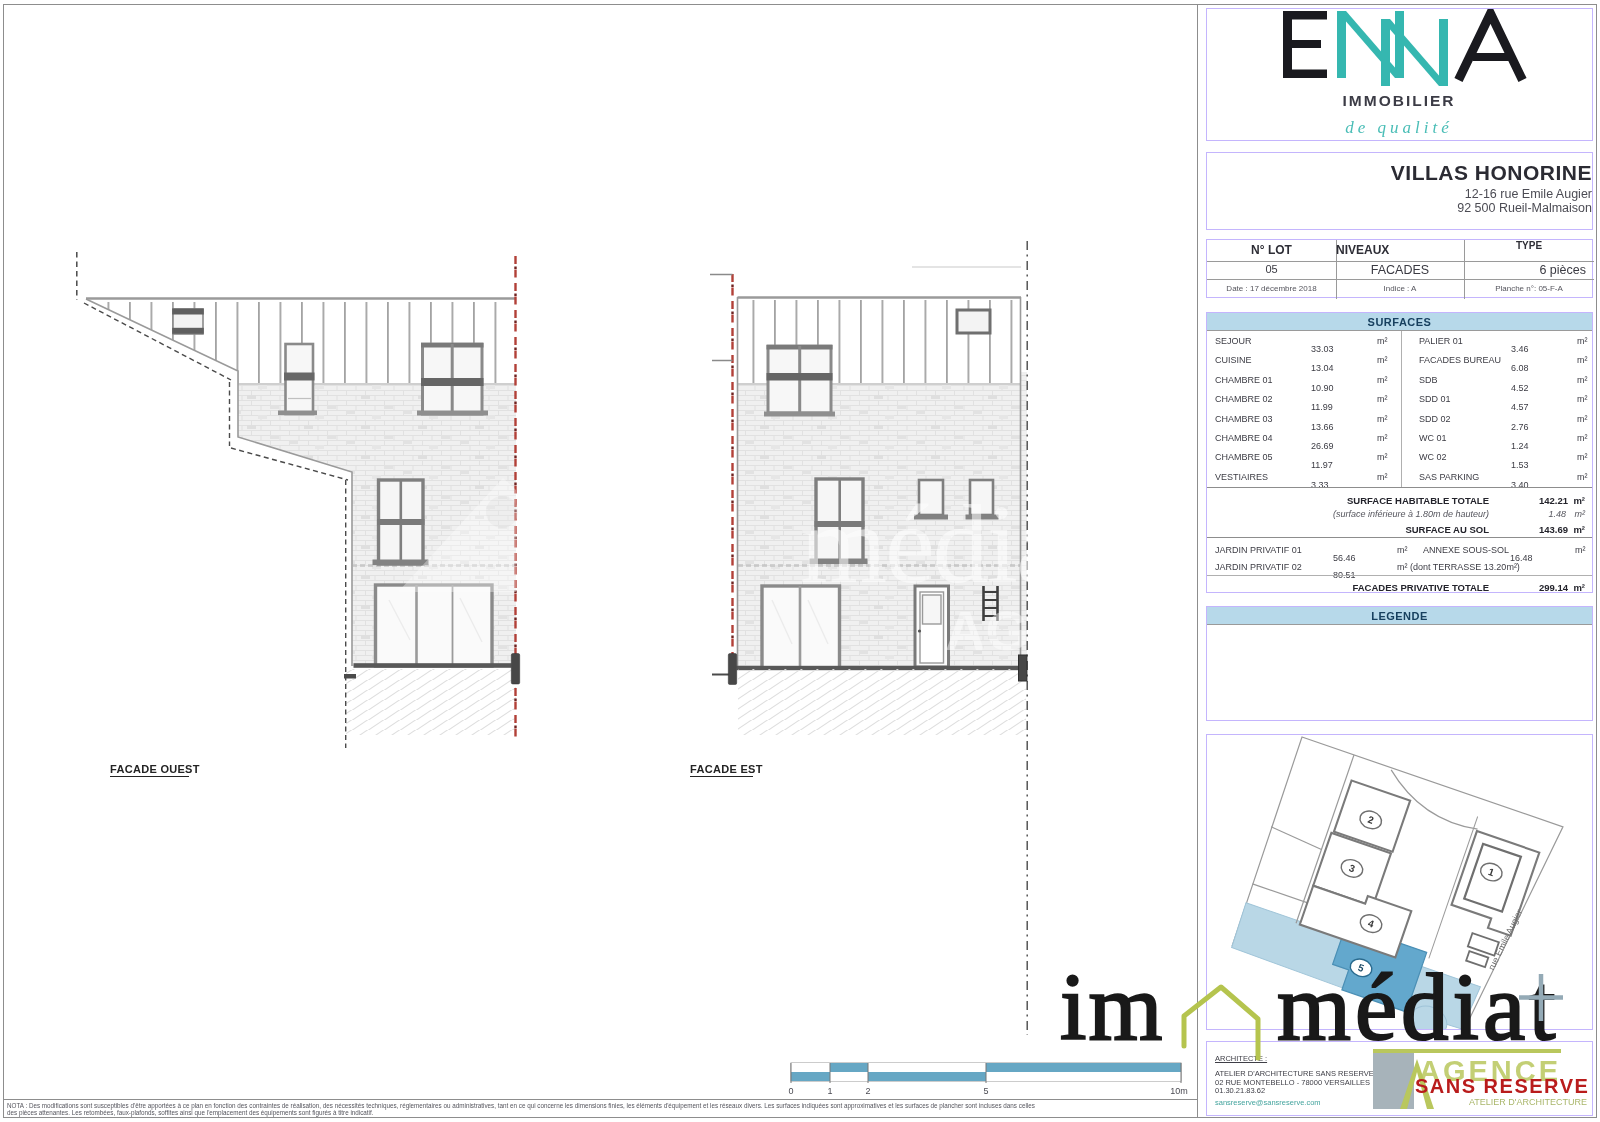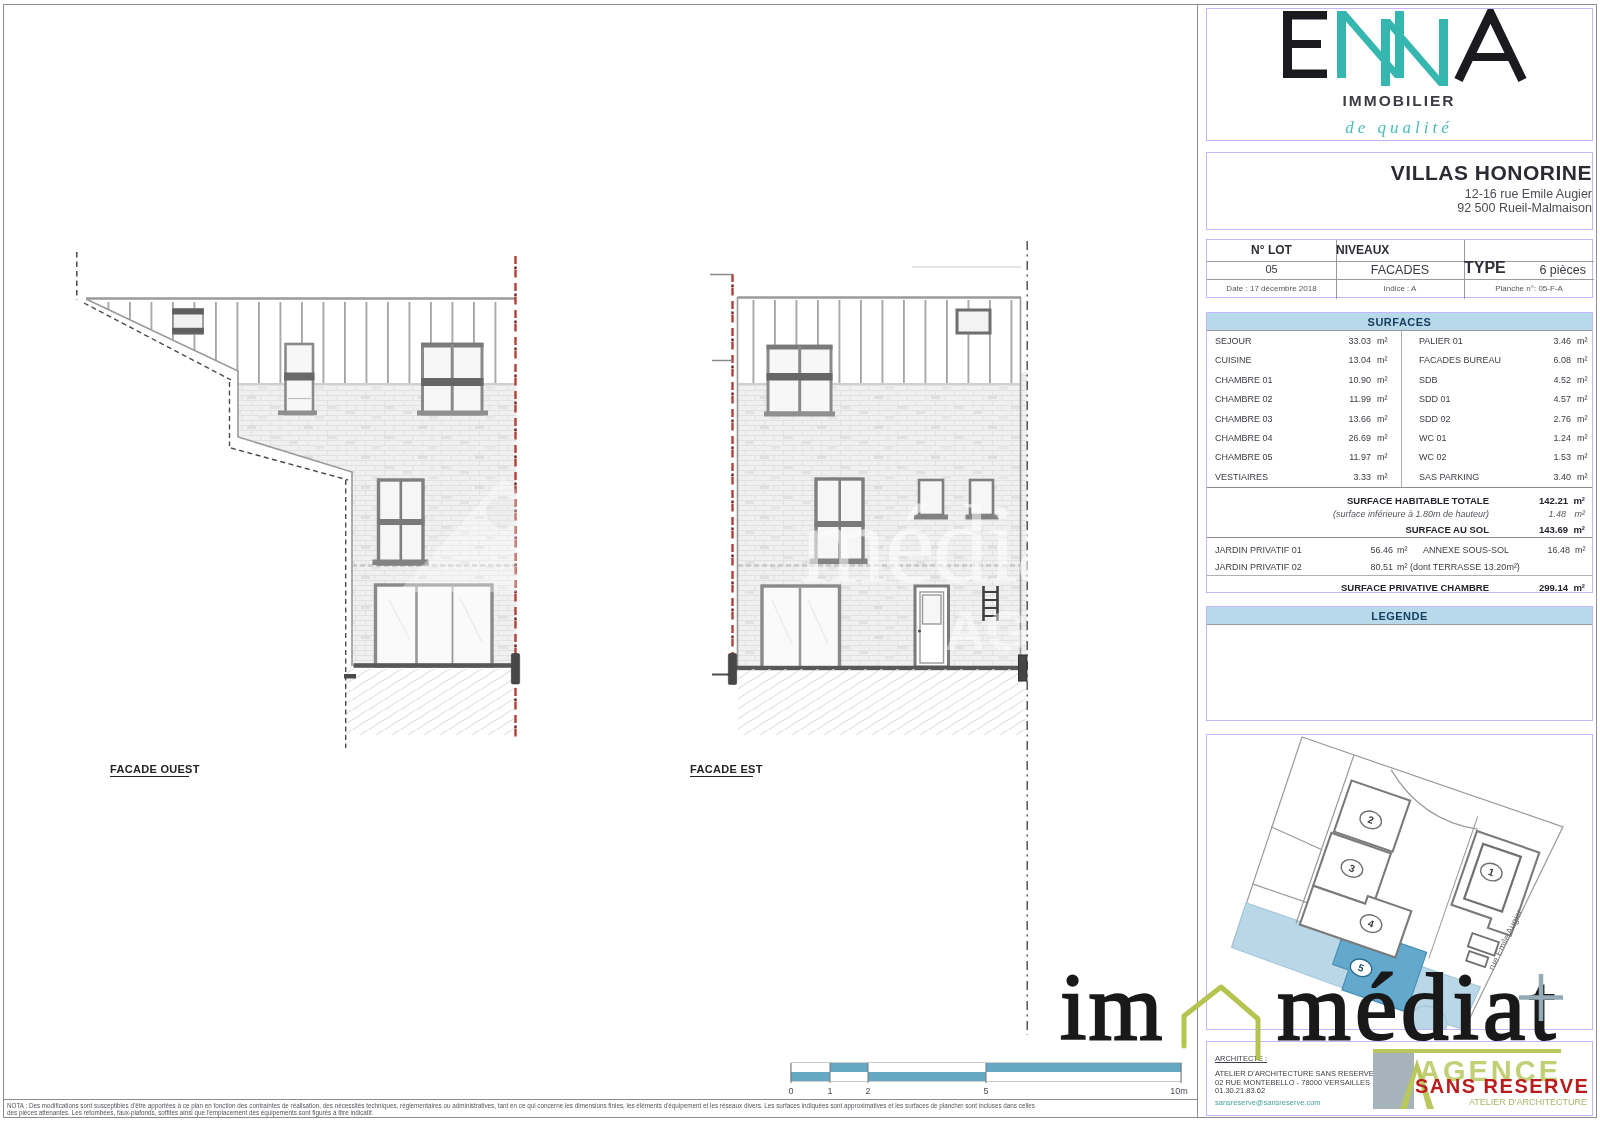--- a/index.html
+++ b/index.html
@@ -2,21 +2,21 @@
 <html><head>
 <meta charset="utf-8">
 <style>
 *{margin:0;padding:0;box-sizing:border-box}
 html,body{width:1600px;height:1122px;background:#fff;font-family:"Liberation Sans",sans-serif;position:relative;overflow:hidden}
 .abs{position:absolute}
 .box{position:absolute;border:1px solid #c4b5fd;background:#fff}
 .bluehead{position:absolute;left:0;top:0;right:0;height:18px;background:#b7d9ea;border-bottom:1px solid #9a9a9a;text-align:center;font-weight:bold;font-size:11px;color:#17405f;letter-spacing:.5px;line-height:18px}
 .srow{position:absolute;height:19.4px;font-size:9px;color:#3c3c44;line-height:19.4px}
 .srow .lab{position:absolute;left:0;top:0}
-.srow .num{position:absolute;top:0;text-align:right;width:60px}
+.srow .num{position:absolute;top:8px;text-align:left;width:60px}
 .srow .m2{position:absolute;top:0}
 .tot{font-weight:bold;color:#23232b;font-size:9.5px}
 </style>
 </head>
 <body>
 
 <div class="abs" style="left:3px;top:4px;width:1594px;height:1114px;border:1px solid #8d8d8d"></div>
 
 <div class="abs" style="left:1197px;top:4px;width:1px;height:1114px;background:#8d8d8d"></div>
 
@@ -271,21 +271,21 @@
 <div class="box" style="left:1206px;top:239px;width:387px;height:59px">
 
   <div class="abs" style="left:129px;top:0;width:1px;height:59px;background:#9a9a9a"></div>
   <div class="abs" style="left:257px;top:0;width:1px;height:59px;background:#9a9a9a"></div>
 
   <div class="abs" style="left:0;top:21px;width:387px;height:1px;background:#9a9a9a"></div>
   <div class="abs" style="left:0;top:39px;width:387px;height:1px;background:#9a9a9a"></div>
 
   <div class="abs" style="left:0;top:3px;width:129px;text-align:center;font-weight:bold;font-size:12px;color:#2e2e36">N° LOT</div>
   <div class="abs" style="left:129px;top:3px;width:128px;text-align:left;font-weight:bold;font-size:12px;color:#2e2e36">NIVEAUX</div>
-  <div class="abs" style="left:257px;top:19px;width:130px;text-align:left;font-weight:bold;font-size:16px;color:#2e2e36">TYPE</div>
+  <div class="abs" style="left:257px;top:0;width:130px;text-align:center;font-weight:bold;font-size:10px;color:#2e2e36">TYPE</div>
 
   <div class="abs" style="left:0;top:23px;width:129px;text-align:center;font-size:11px;color:#3a3a42">05</div>
   <div class="abs" style="left:129px;top:23px;width:128px;text-align:center;font-size:12.5px;color:#3a3a42">FACADES</div>
   <div class="abs" style="left:249px;top:23px;width:130px;text-align:right;font-size:12.5px;color:#3a3a42">6 pièces</div>
 
   <div class="abs" style="left:0;top:44px;width:129px;text-align:center;font-size:8px;color:#55555d">Date : 17 décembre 2018</div>
   <div class="abs" style="left:129px;top:44px;width:128px;text-align:center;font-size:8px;color:#55555d">Indice : A</div>
   <div class="abs" style="left:257px;top:44px;width:130px;text-align:center;font-size:8px;color:#55555d">Planche n°: 05-F-A</div>
 </div>
 
@@ -390,21 +390,21 @@
     </div>
   <div class="srow" style="left:8px;top:245px;width:377px">
       <span class="lab">JARDIN PRIVATIF 02</span>
       <span class="num" style="left:118px">80.51</span>
       <span class="m2" style="left:182px">m² (dont TERRASSE 13.20m²)</span>
     </div>
 
   <div class="abs" style="left:0;top:262px;width:385px;height:1px;background:#b0b0b0"></div>
 
   <div class="srow tot" style="left:0;top:265px;width:385px;white-space:nowrap">
-      <span class="abs" style="right:103px">SURFACE PRIVATIVE CHAMBRE</span>
+      <span class="abs" style="right:103px">FACADES PRIVATIVE TOTALE</span>
       <span class="abs" style="right:24px">299.14</span>
       <span class="abs" style="right:7px">m²</span>
     </div>
 </div>
 
 <div class="box" style="left:1206px;top:606px;width:387px;height:115px">
   <div class="bluehead">LEGENDE</div>
 </div>
 
 <div class="box" style="left:1206px;top:734px;width:387px;height:296px"></div>

